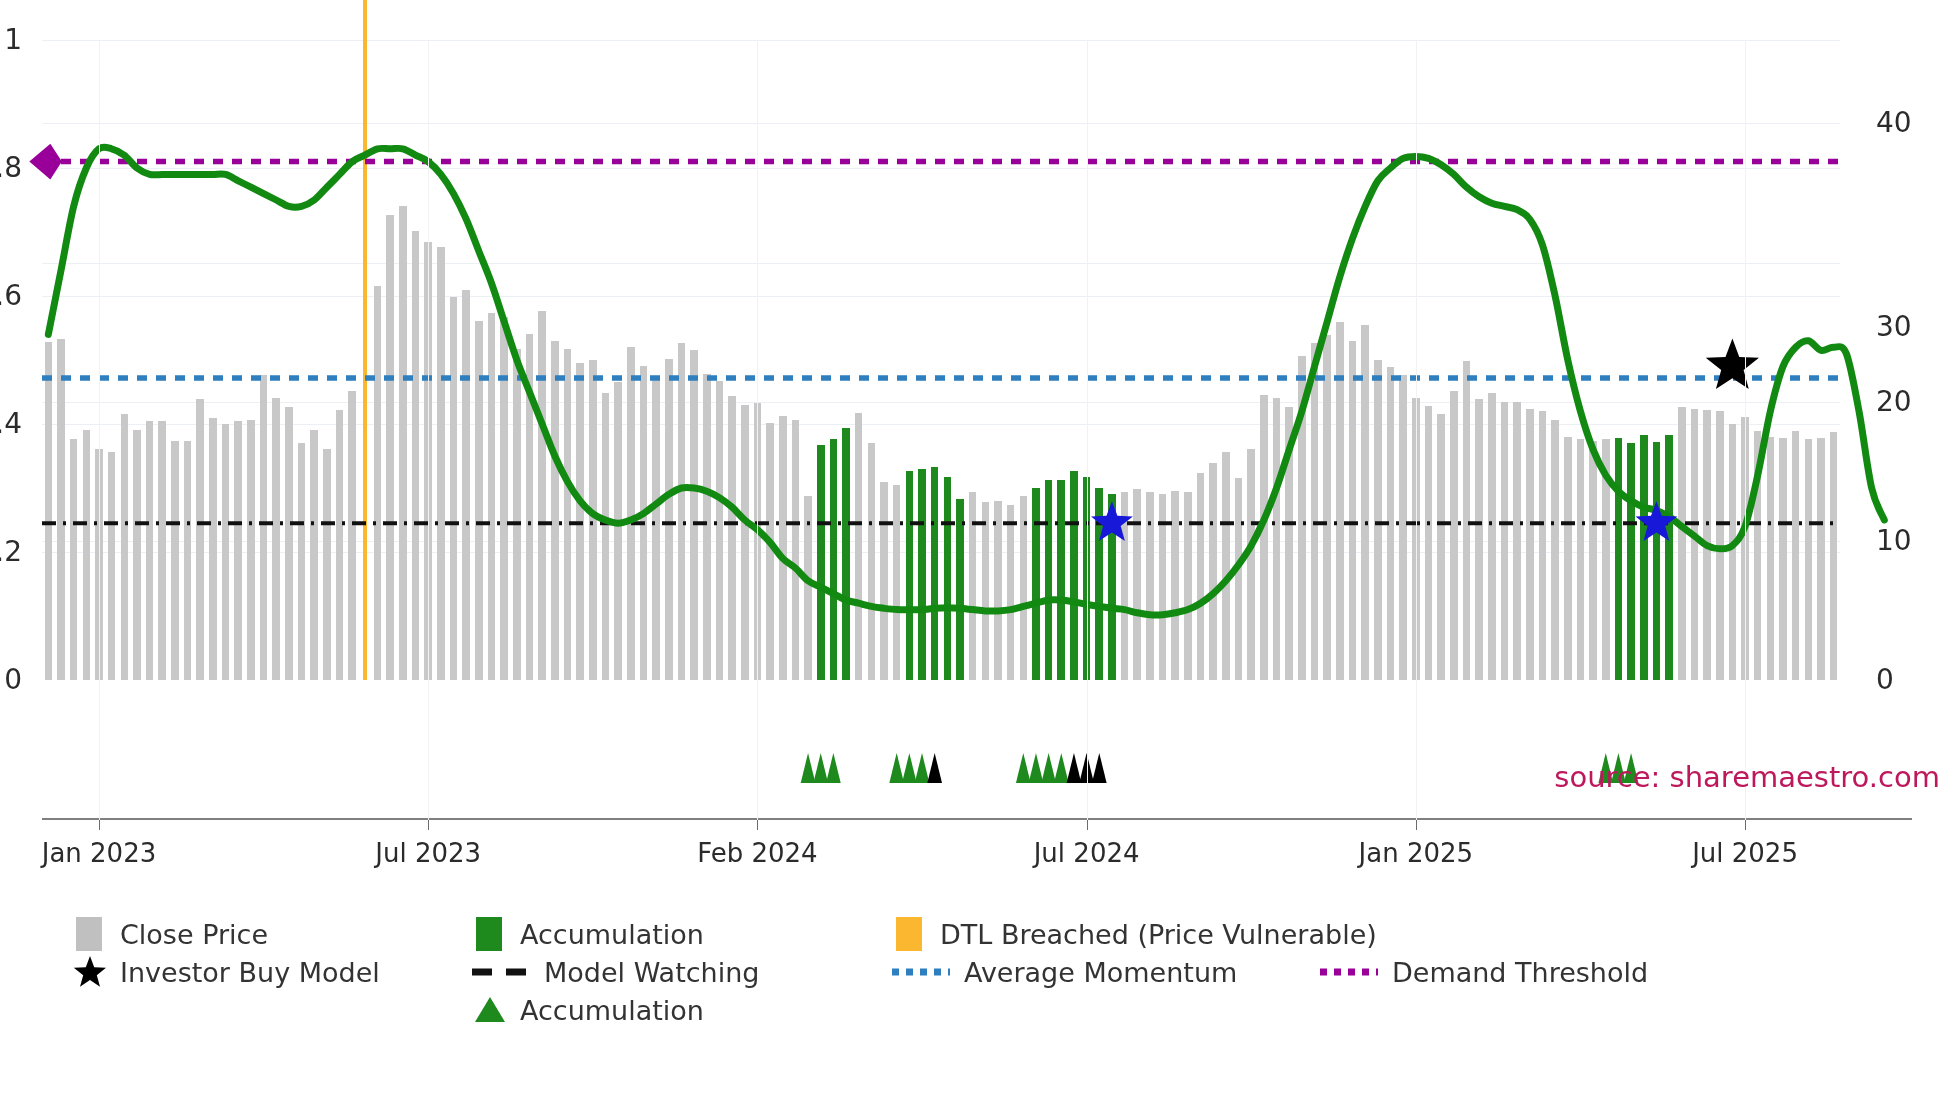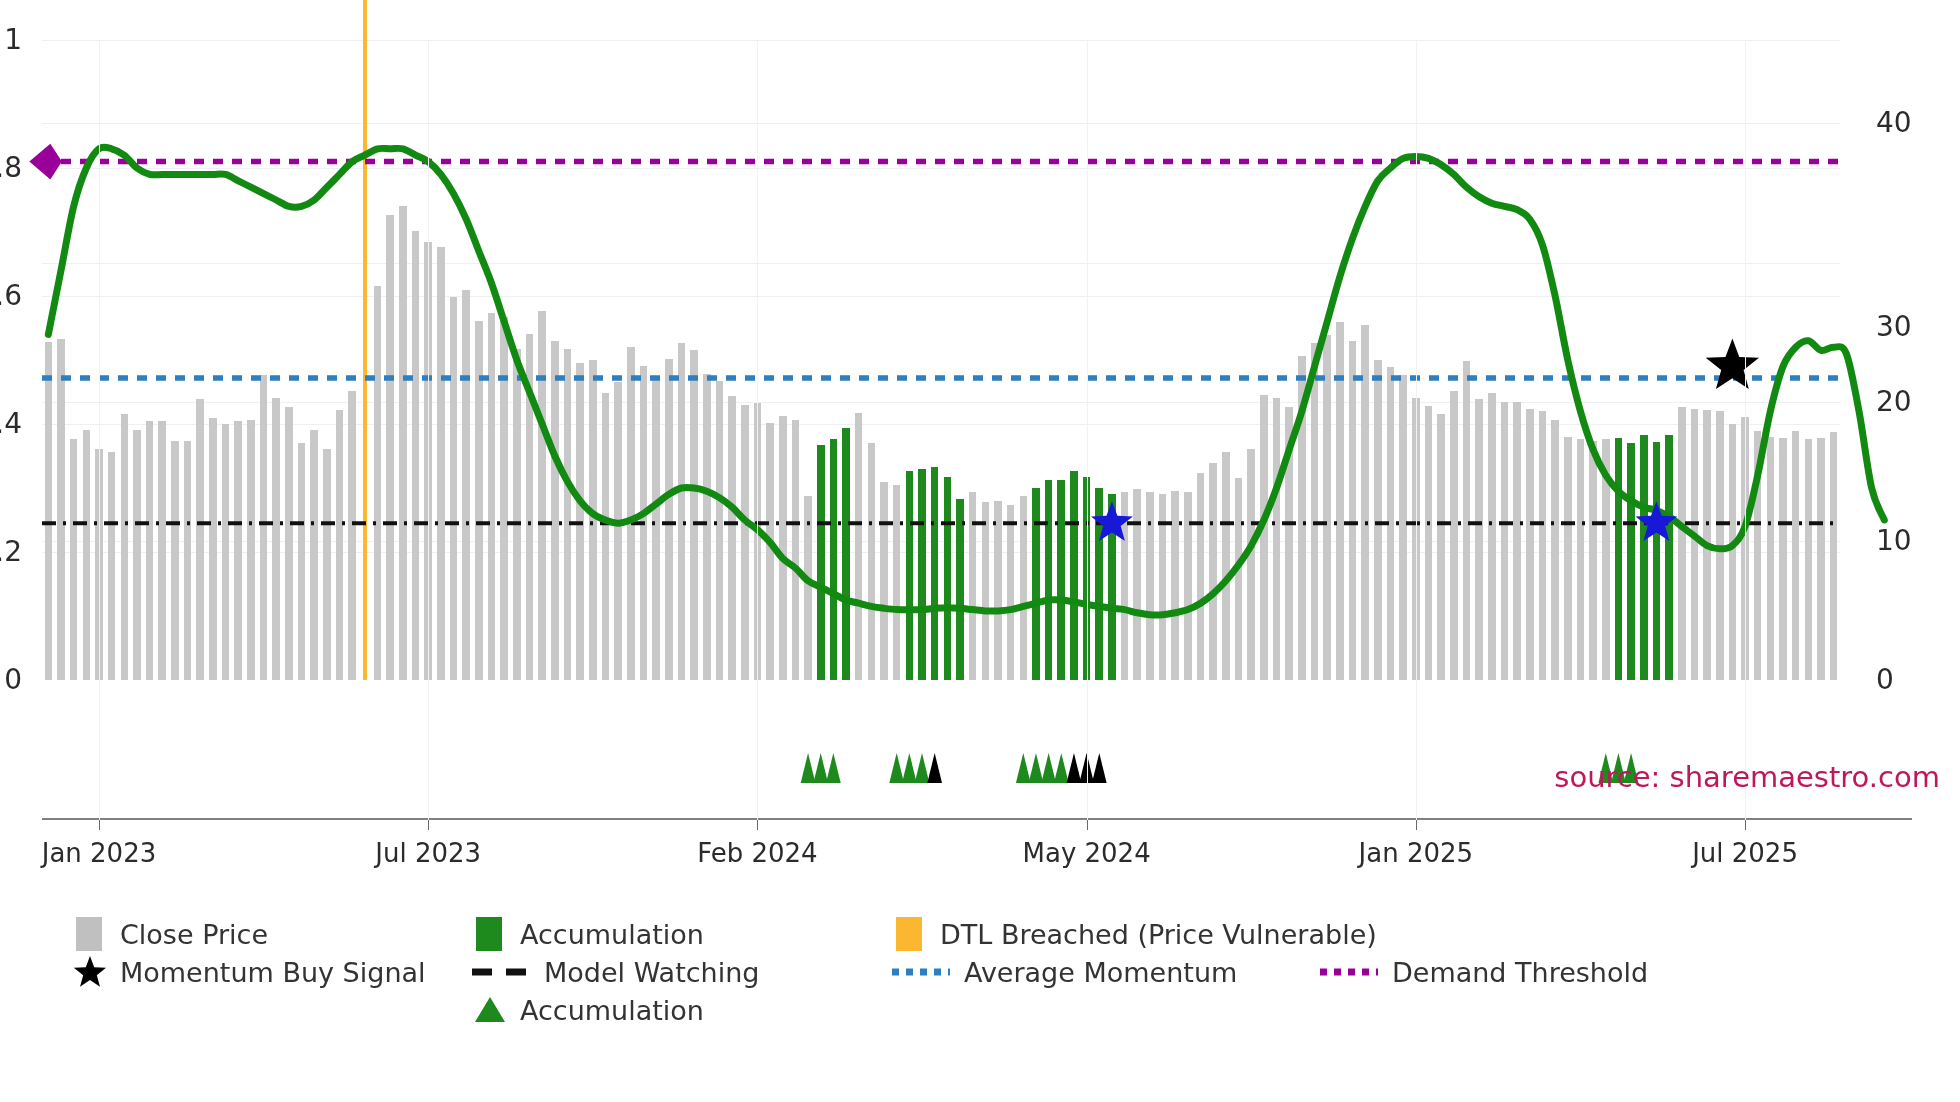--- a/index.html
+++ b/index.html
@@ -260,21 +260,21 @@
       <div class="tick-vline" style="left: 1086.61px;"></div>
       <div class="tick-mark" style="left: 1415.82px;"></div>
       <div class="tick-vline" style="left: 1415.82px;"></div>
       <div class="tick-mark" style="left: 1745.04px;"></div>
       <div class="tick-vline" style="left: 1745.04px;"></div>
     </div>
   <div id="xlabels">
       <div class="xlabel" style="left: -1.02113px;">Jan 2023</div>
       <div class="xlabel" style="left: 328.19px;">Jul 2023</div>
       <div class="xlabel" style="left: 657.401px;">Feb 2024</div>
-      <div class="xlabel" style="left: 986.613px;">May 2024</div>
+      <div class="xlabel" style="left: 986.613px;">Jul 2024</div>
       <div class="xlabel" style="left: 1315.82px;">Jan 2025</div>
       <div class="xlabel" style="left: 1645.04px;">Jul 2025</div>
     </div>
 
   <div class="source">source: sharemaestro.com</div>
 
   <div class="legend" id="legend">
       <div class="legend-row">
         <div class="legend-item" style="left: 0px;">
           <div class="sw">
@@ -295,21 +295,21 @@
           <span class="legend-label">DTL Breached (Price Vulnerable)</span>
         </div>
       </div>
       <div class="legend-row">
         <div class="legend-item" style="left: 0px;">
           <div class="sw">
             <svg width="36" height="36">
               <polygon points="18.0,2.0 22.2,13.2 34.2,13.7 24.8,21.2 28.0,32.8 18.0,26.1 8.0,32.8 11.2,21.2 1.8,13.7 13.8,13.2" fill="#000000"></polygon>
             </svg>
           </div>
-          <span class="legend-label">Momentum Buy Signal</span>
+          <span class="legend-label">Investor Buy Model</span>
         </div>
         <div class="legend-item" style="left: 820px;">
           <div class="sw wide">
             <svg width="58" height="14">
               <line x1="0" y1="7" x2="58" y2="7" stroke="#2e7fbf" stroke-width="7" stroke-dasharray="7,7"></line>
             </svg>
           </div>
           <span class="legend-label">Average Momentum</span>
         </div>
         <div class="legend-item" style="left: 400px;">

